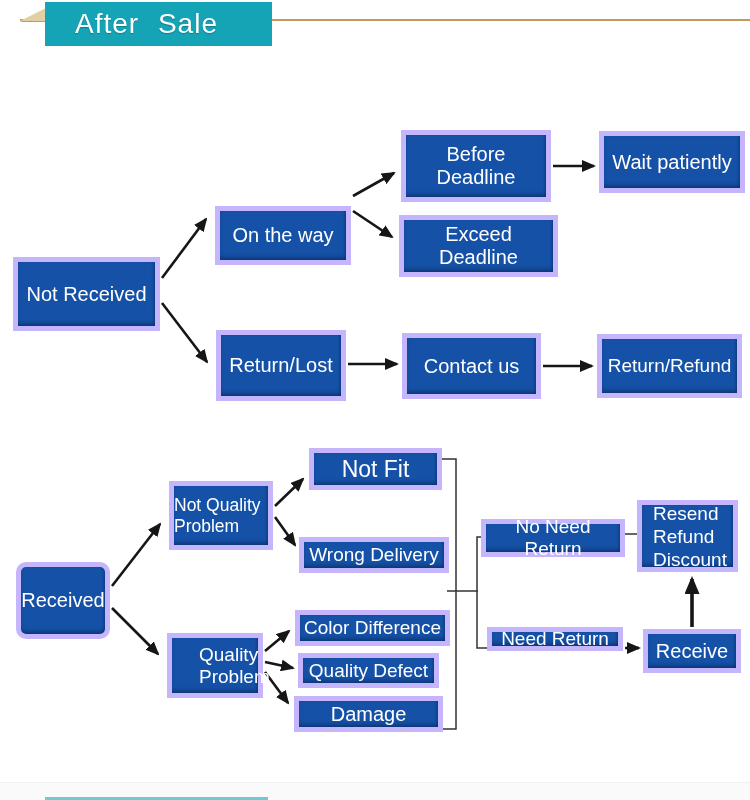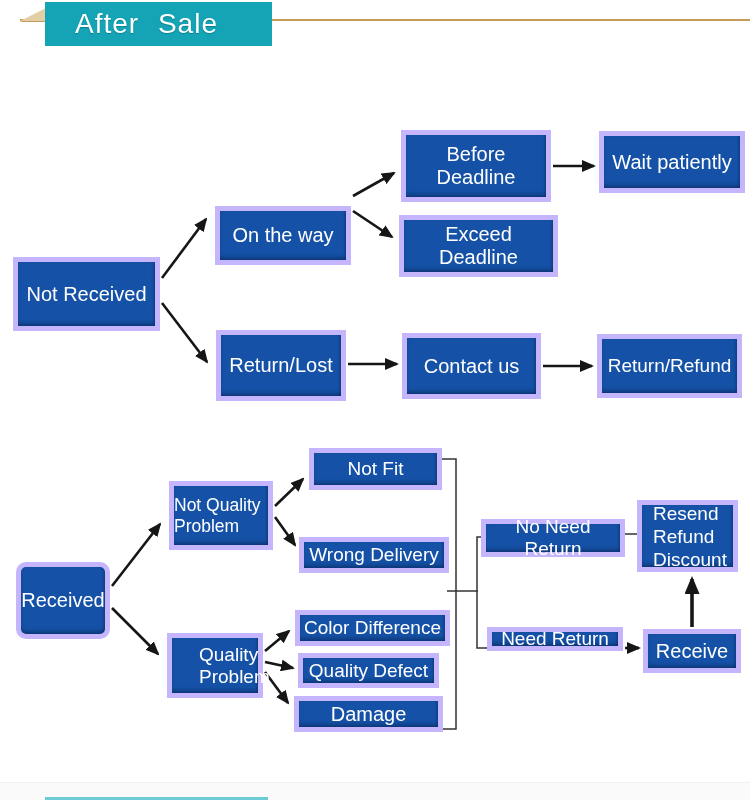--- a/index.html
+++ b/index.html
@@ -50,21 +50,21 @@
   #n-not-received      {left:13px;  top:257px; width:147px; height:74px;}
   #n-on-the-way        {left:215px; top:171px; width:136px; height:59px;margin-top:35px;}
   #n-before-deadline   {left:401px; top:130px; width:150px; height:72px;}
   #n-wait-patiently    {left:599px; top:131px; width:146px; height:62px;}
   #n-exceed-deadline   {left:399px; top:215px; width:159px; height:62px;}
   #n-return-lost       {left:216px; top:330px; width:130px; height:71px;}
   #n-contact-us        {left:402px; top:333px; width:139px; height:66px;}
   #n-return-refund     {left:597px; top:334px; width:145px; height:64px;font-size:19px;}
   #n-received          {left:16px;  top:562px; width:94px;  height:77px;border-radius:10px;}
   #n-not-quality-problem{left:169px;top:481px; width:104px; height:69px;font-size:17.5px;line-height:21px;}
-  #n-not-fit           {left:309px; top:448px; width:133px; height:42px;font-size:19px;}
+  #n-not-fit           {left:309px; top:448px; width:133px; height:42px;font-size:23px;}
   #n-wrong-delivery    {left:299px; top:537px; width:150px; height:36px;font-size:19px;}
   #n-quality-problem   {left:167px; top:633px; width:96px;  height:65px;font-size:19px;line-height:22px;padding-left:27px;}
   #n-color-difference  {left:295px; top:610px; width:155px; height:36px;font-size:19px;}
   #n-quality-defect    {left:298px; top:653px; width:141px; height:35px;font-size:19px;}
   #n-damage            {left:294px; top:696px; width:149px; height:36px;}
   #n-no-need-return    {left:481px; top:519px; width:144px; height:38px;font-size:19px;}
   #n-resend-refund-discount{left:637px;top:500px;width:101px;height:72px;font-size:19px;line-height:23px;padding-left:11px;}
   #n-need-return       {left:487px; top:627px; width:136px; height:24px;font-size:19px;}
   #n-receive           {left:643px; top:629px; width:98px;  height:44px;}
   

